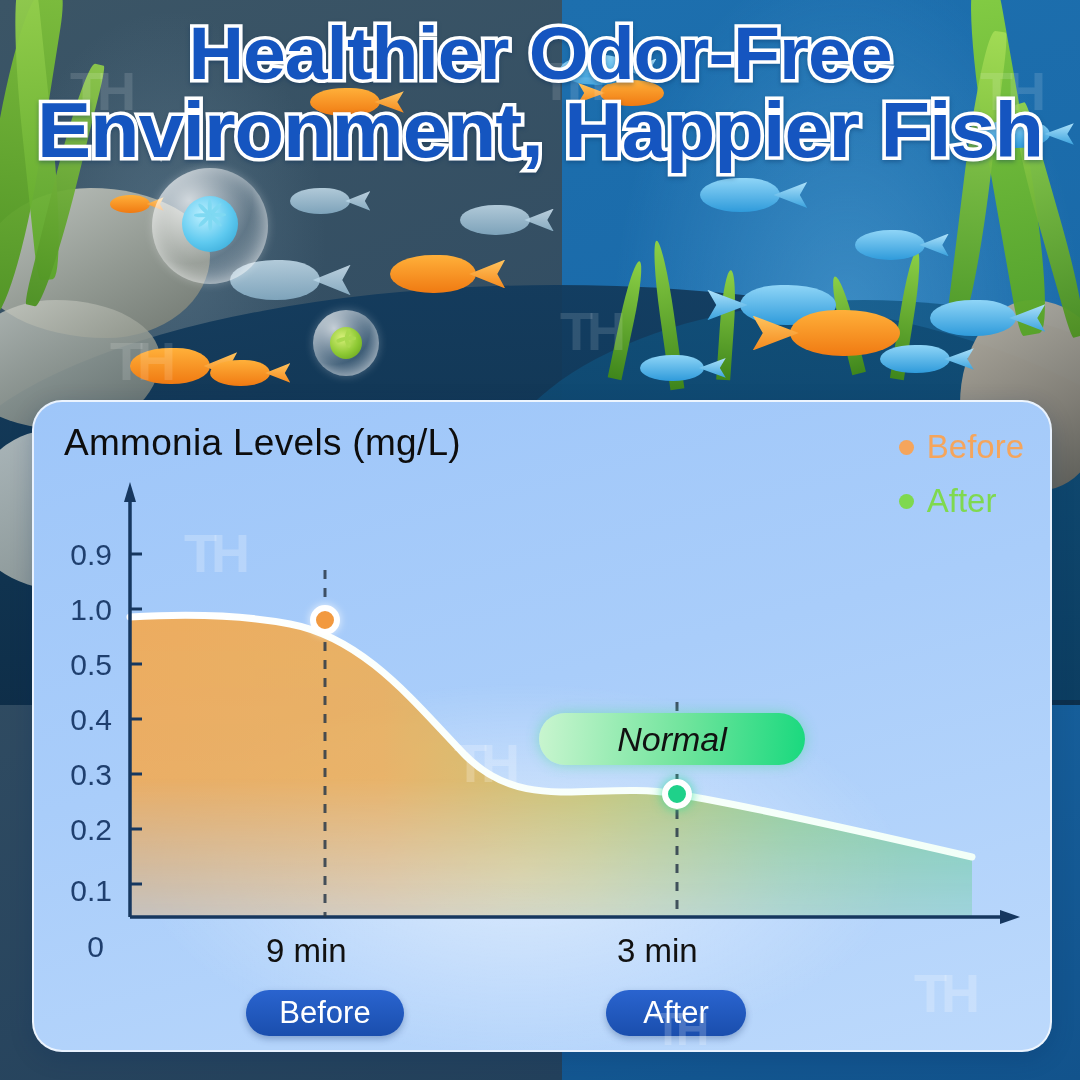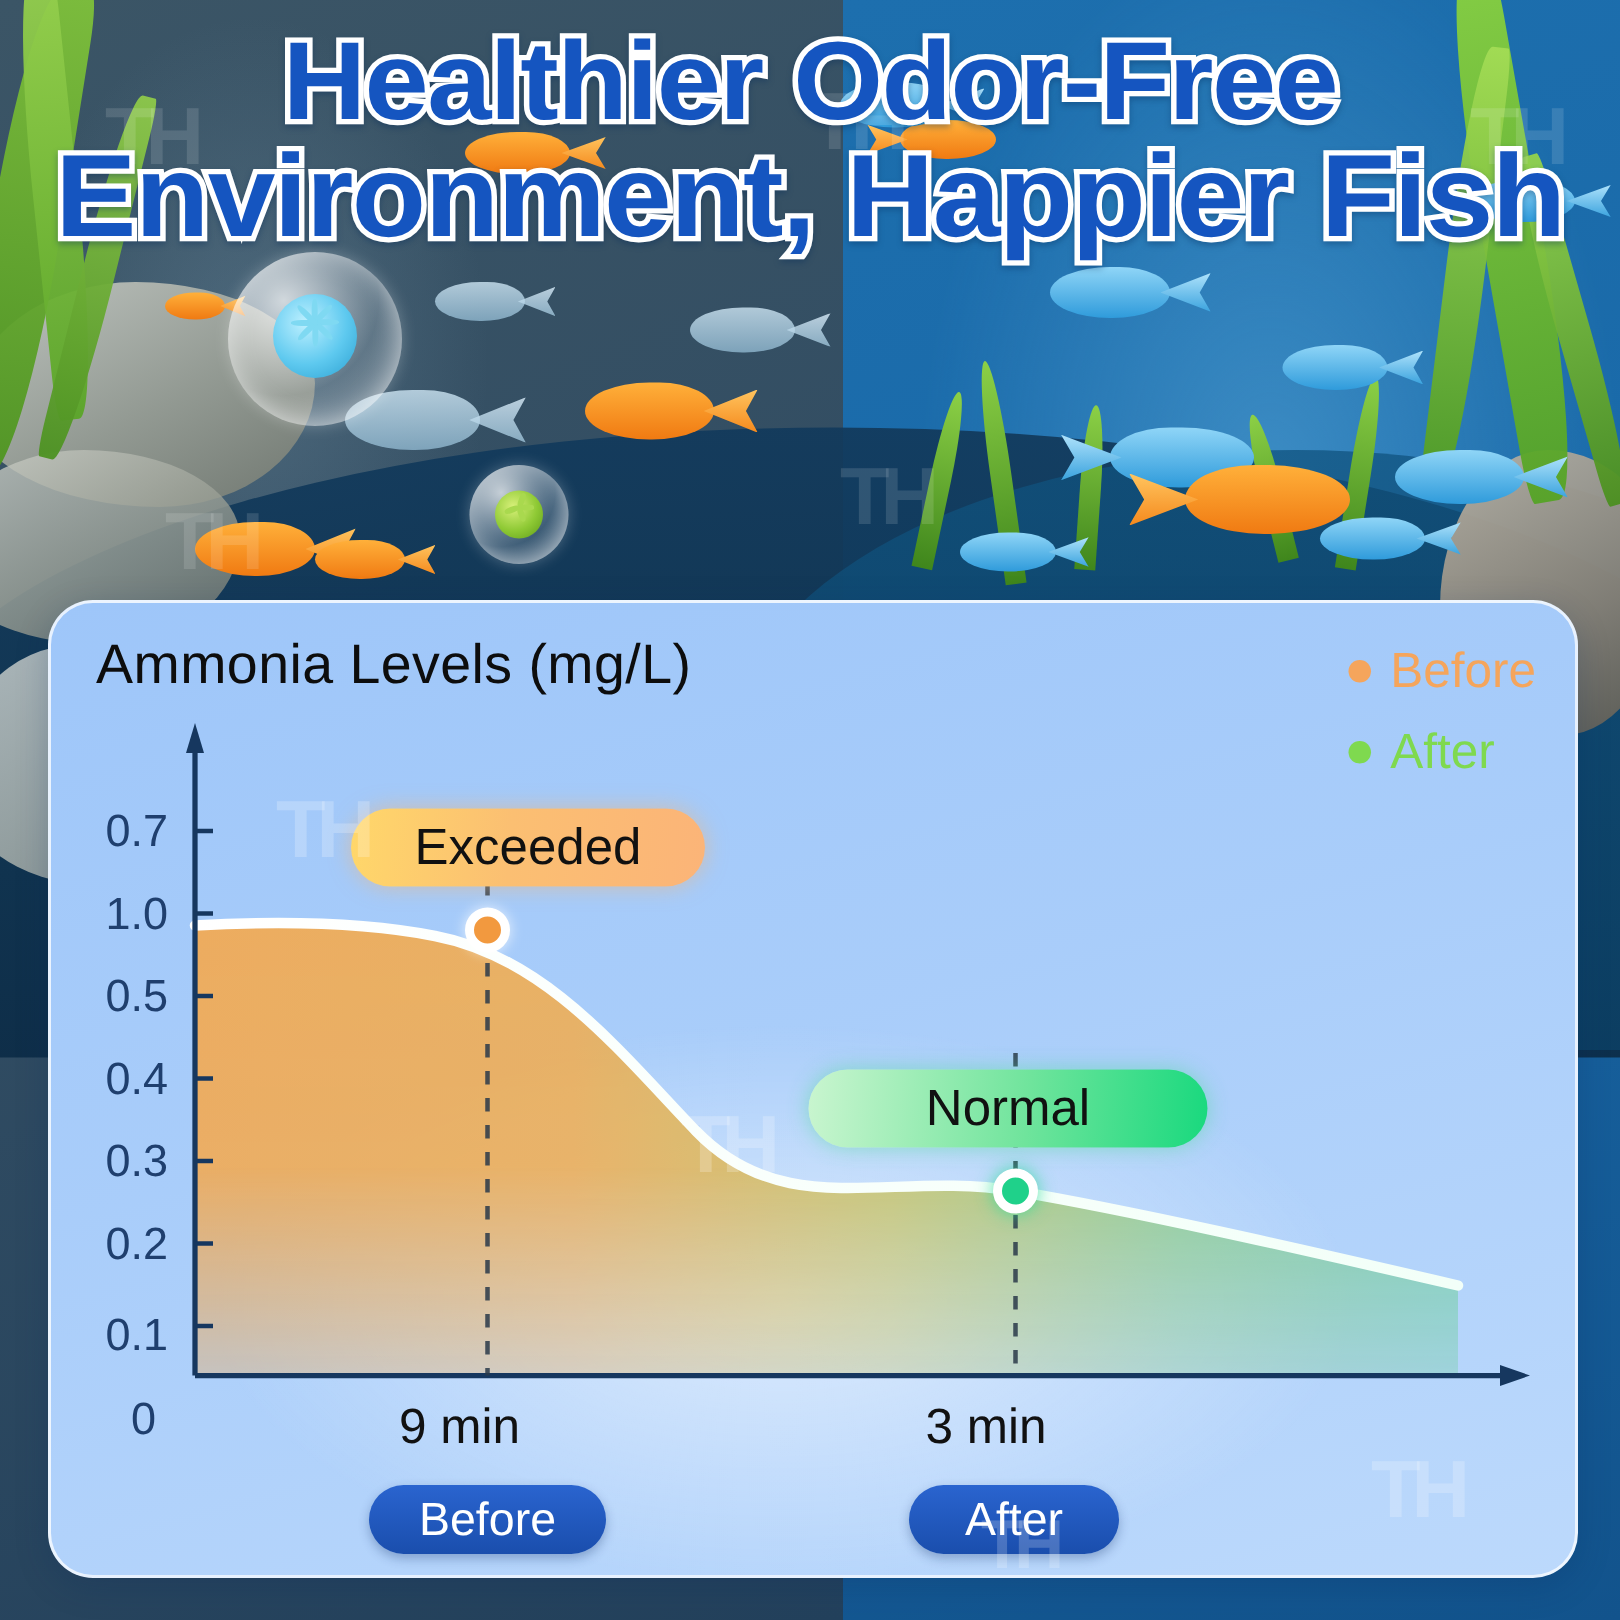--- a/index.html
+++ b/index.html
@@ -121,21 +121,21 @@
   .plot{position:absolute;left:0;top:0;width:1016px;height:648px;}
 
   .ylab{position:absolute;font-size:30px;color:#1f3f6e;text-align:right;width:70px;}
   .xlab{position:absolute;font-size:33px;color:#111;}
 
   .badge{position:absolute;display:flex;align-items:center;justify-content:center;
     border-radius:26px;font-size:34px;color:#111;height:52px;}
   .badge-exceeded{background:linear-gradient(95deg,#ffd76a 0%,#fbbf72 45%,#fbb478 100%);
      box-shadow:0 0 14px rgba(250,180,110,.55);}
   .badge-normal{background:linear-gradient(95deg,#c9f5cf 0%,#6fe49c 55%,#19d97e 100%);
-     box-shadow:0 0 14px rgba(60,220,140,.45);}
+     box-shadow:0 0 14px rgba(60,220,140,.45);font-style:italic;}
 
   .pill{position:absolute;display:flex;align-items:center;justify-content:center;
     height:46px;border-radius:23px;color:#fff;font-size:31px;
     background:linear-gradient(180deg,#2a64cf,#1a4ead);
     box-shadow:0 3px 7px rgba(10,40,100,.3);}
 
   .marker{position:absolute;border-radius:50%;border:6px solid #fff;
      box-shadow:0 0 9px rgba(255,255,255,.75);}
 </style>
 </head>
@@ -335,35 +335,32 @@
         <line x1="96" y1="317" x2="108" y2="317"></line>
         <line x1="96" y1="372" x2="108" y2="372"></line>
         <line x1="96" y1="427" x2="108" y2="427"></line>
         <line x1="96" y1="482" x2="108" y2="482"></line>
       </g>
 
       <line x1="291" y1="168" x2="291" y2="515" stroke="#2b3a4a" stroke-width="3" stroke-dasharray="9 9" opacity=".85"></line>
       <line x1="643" y1="300" x2="643" y2="515" stroke="#2b3a4a" stroke-width="3" stroke-dasharray="9 9" opacity=".85"></line>
     </svg>
 
-    <div class="ylab" style="left:8px;top:136px;">0.7</div>
+    <div class="ylab" style="left:8px;top:136px;">0.9</div>
     <div class="ylab" style="left:8px;top:191px;">1.0</div>
     <div class="ylab" style="left:8px;top:246px;">0.5</div>
     <div class="ylab" style="left:8px;top:301px;">0.4</div>
     <div class="ylab" style="left:8px;top:356px;">0.3</div>
     <div class="ylab" style="left:8px;top:411px;">0.2</div>
     <div class="ylab" style="left:8px;top:472px;">0.1</div>
     <div class="ylab" style="left:8px;top:528px;width:62px;">0</div>
 
     <div class="xlab" style="left:232px;top:530px;">9 min</div>
     <div class="xlab" style="left:583px;top:530px;">3 min</div>
 
-    <div class="badge badge-exceeded" style="left:200px;top:137px;width:236px;">
-      <span>Exceeded</span>
-    </div>
     <div class="badge badge-normal" style="left:505px;top:311px;width:266px;">
       <span>Normal</span>
     </div>
 
     <div class="marker" style="left:276px;top:203px;width:18px;height:18px;background:#f2993f;"></div>
     <div class="marker" style="left:628px;top:377px;width:18px;height:18px;background:#1fd18a;
          box-shadow:0 0 12px rgba(40,220,150,.8);"></div>
 
     <div class="pill" style="left:212px;top:588px;width:158px;">
       <span>Before</span>

